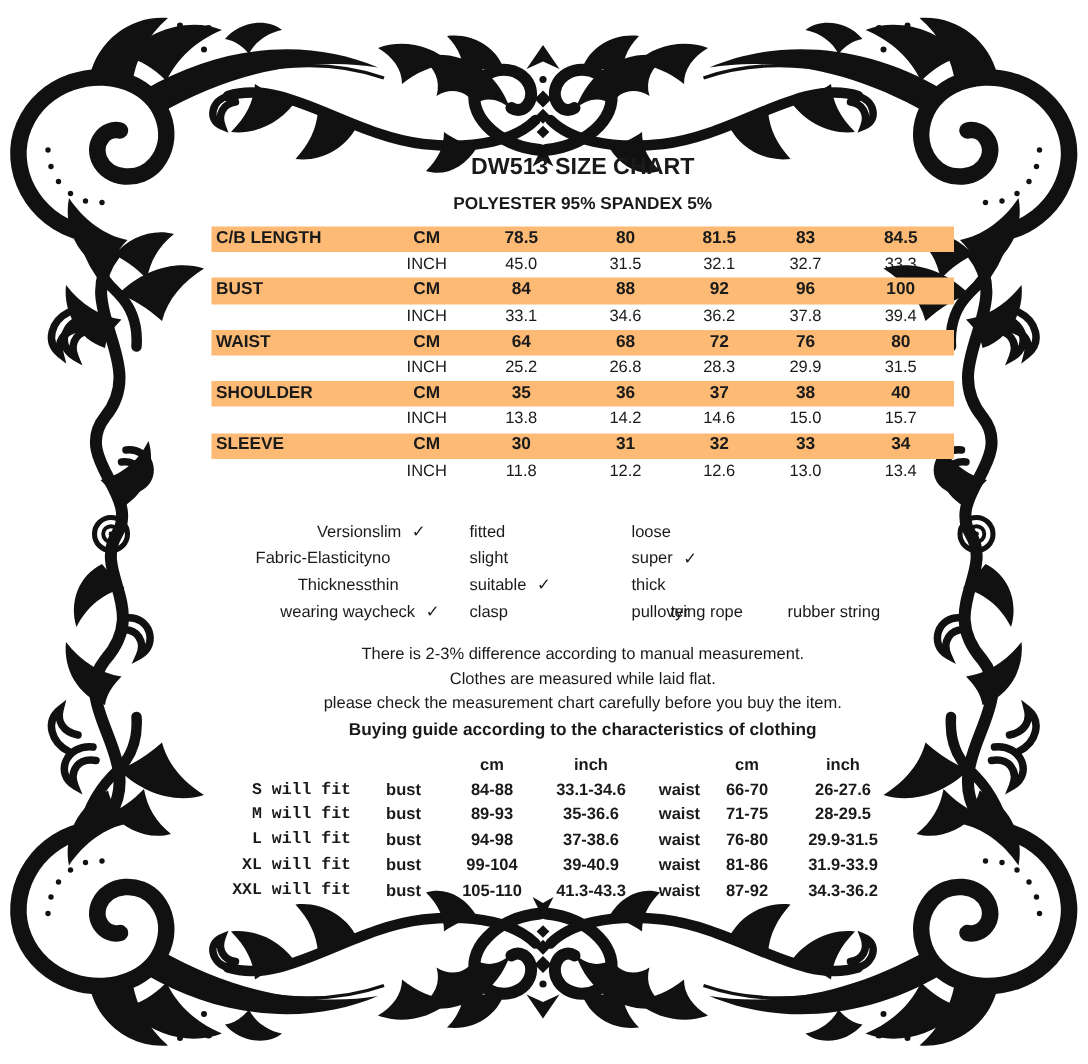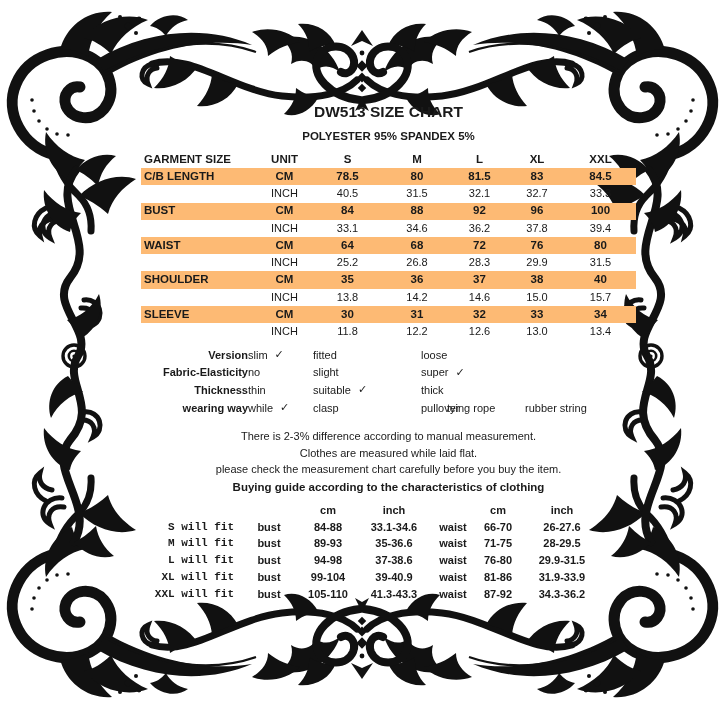--- a/index.html
+++ b/index.html
@@ -17,21 +17,21 @@
   .stable { position:absolute; left:125px; top:151px; width:495px; }
   .trow { display:grid; grid-template-columns:117px 53px 73px 66px 59px 56px 71px;
           height:17.2px; align-items:center; }
   .trow .c { text-align:center; font-size:11px; line-height:1; }
   .trow .l { text-align:left; padding-left:3px; }
   .trow.head .c, .trow.cm .c { font-weight:bold; font-size:11.5px; }
   .trow.cm { background:#fdba74; }
 
   .attrs { position:absolute; left:125px; top:346px; width:490px; }
   .arow { display:flex; height:17.6px; align-items:center; font-size:11px; }
-  .alabel { width:107px; text-align:right; font-weight:bold; flex:0 0 auto; }
+  .alabel { width:107px; text-align:right; font-weight:normal; flex:0 0 auto; }
   .aopt { flex:0 0 auto; display:flex; gap:7px; align-items:center; }
   .aopt:first-of-type { margin-left:10px; }
   .o1 { width:65px; } .o2 { width:72px;align-items:flex-end; } .o3 { width:62px;padding-left:36px; } .o4 { width:78px; } .o5 { width:auto; }
   .mark { font-size:11px; }
 
   .notes { position:absolute; left:10px; top:428px; width:725px; text-align:center; }
   .nline { font-size:11px; line-height:16.5px; }
   .nhead { font-size:11.5px; font-weight:bold; line-height:19px; }
 
   .guide { position:absolute; left:130px; top:502px; width:456px; font-weight:bold; font-size:11px; }
@@ -125,43 +125,34 @@
     <use href="#vedge"></use>
     <use href="#vedge" transform="translate(725,0) scale(-1,1)"></use>
   </svg>
 
   <div class="content">
 
     <div class="title">DW513 SIZE CHART</div>
     <div class="subtitle">POLYESTER 95% SPANDEX 5%</div>
 
     <div class="stable">
-      <div class="trow head">
-        <div class="c l">GARMENT SIZE</div>
-        <div class="c">UNIT</div>
-        <div class="c">S</div>
-        <div class="c">M</div>
-        <div class="c">L</div>
-        <div class="c">XL</div>
-        <div class="c">XXL</div>
-      </div>
 
       <div class="trow cm">
         <div class="c l">C/B LENGTH</div>
         <div class="c">CM</div>
         <div class="c">78.5</div>
         <div class="c">80</div>
         <div class="c">81.5</div>
         <div class="c">83</div>
         <div class="c">84.5</div>
       </div>
       <div class="trow in">
         <div class="c l"></div>
         <div class="c">INCH</div>
-        <div class="c">40.5</div>
+        <div class="c">45.0</div>
         <div class="c">31.5</div>
         <div class="c">32.1</div>
         <div class="c">32.7</div>
         <div class="c">33.3</div>
       </div>
       <div class="trow cm">
         <div class="c l">BUST</div>
         <div class="c">CM</div>
         <div class="c">84</div>
         <div class="c">88</div>
@@ -276,21 +267,21 @@
           <span class="mark">✓</span>
         </div>
         <div class="aopt o3">
           <span>thick</span>
           <span class="mark"></span>
         </div>
       </div>
       <div class="arow">
         <div class="alabel">wearing way</div>
         <div class="aopt o1">
-          <span>while</span>
+          <span>check</span>
           <span class="mark">✓</span>
         </div>
         <div class="aopt o2">
           <span>clasp</span>
           <span class="mark"></span>
         </div>
         <div class="aopt o3">
           <span>pullover</span>
           <span class="mark"></span>
         </div>

